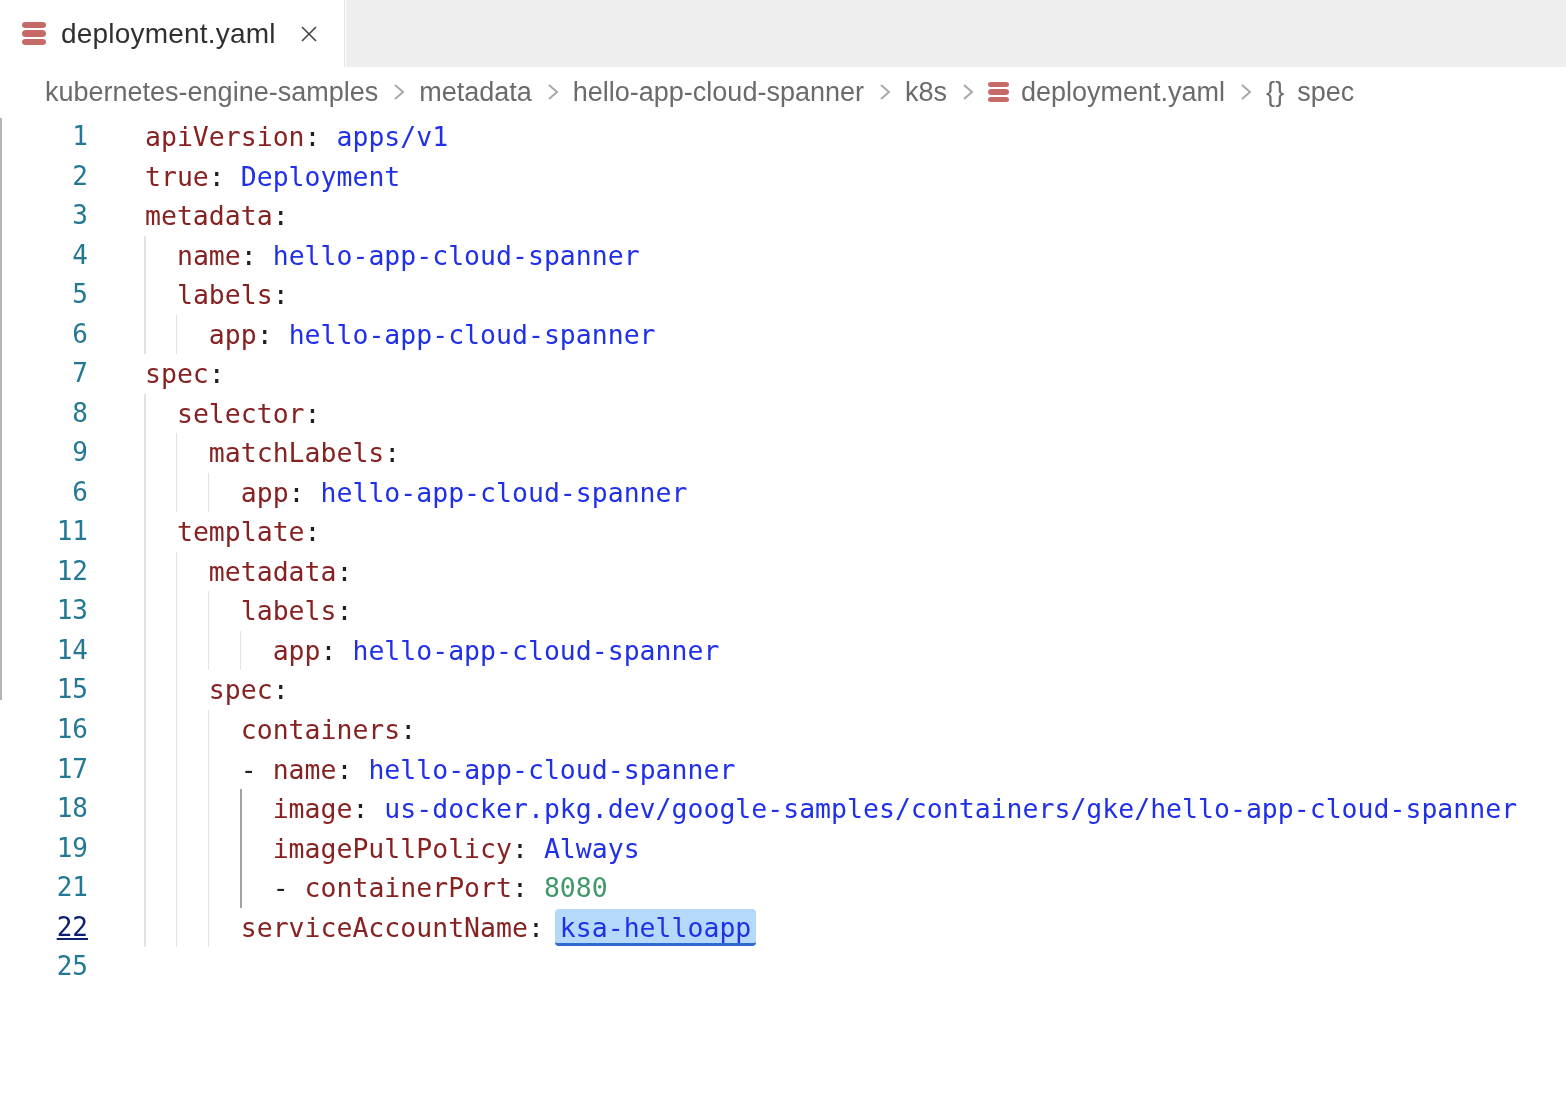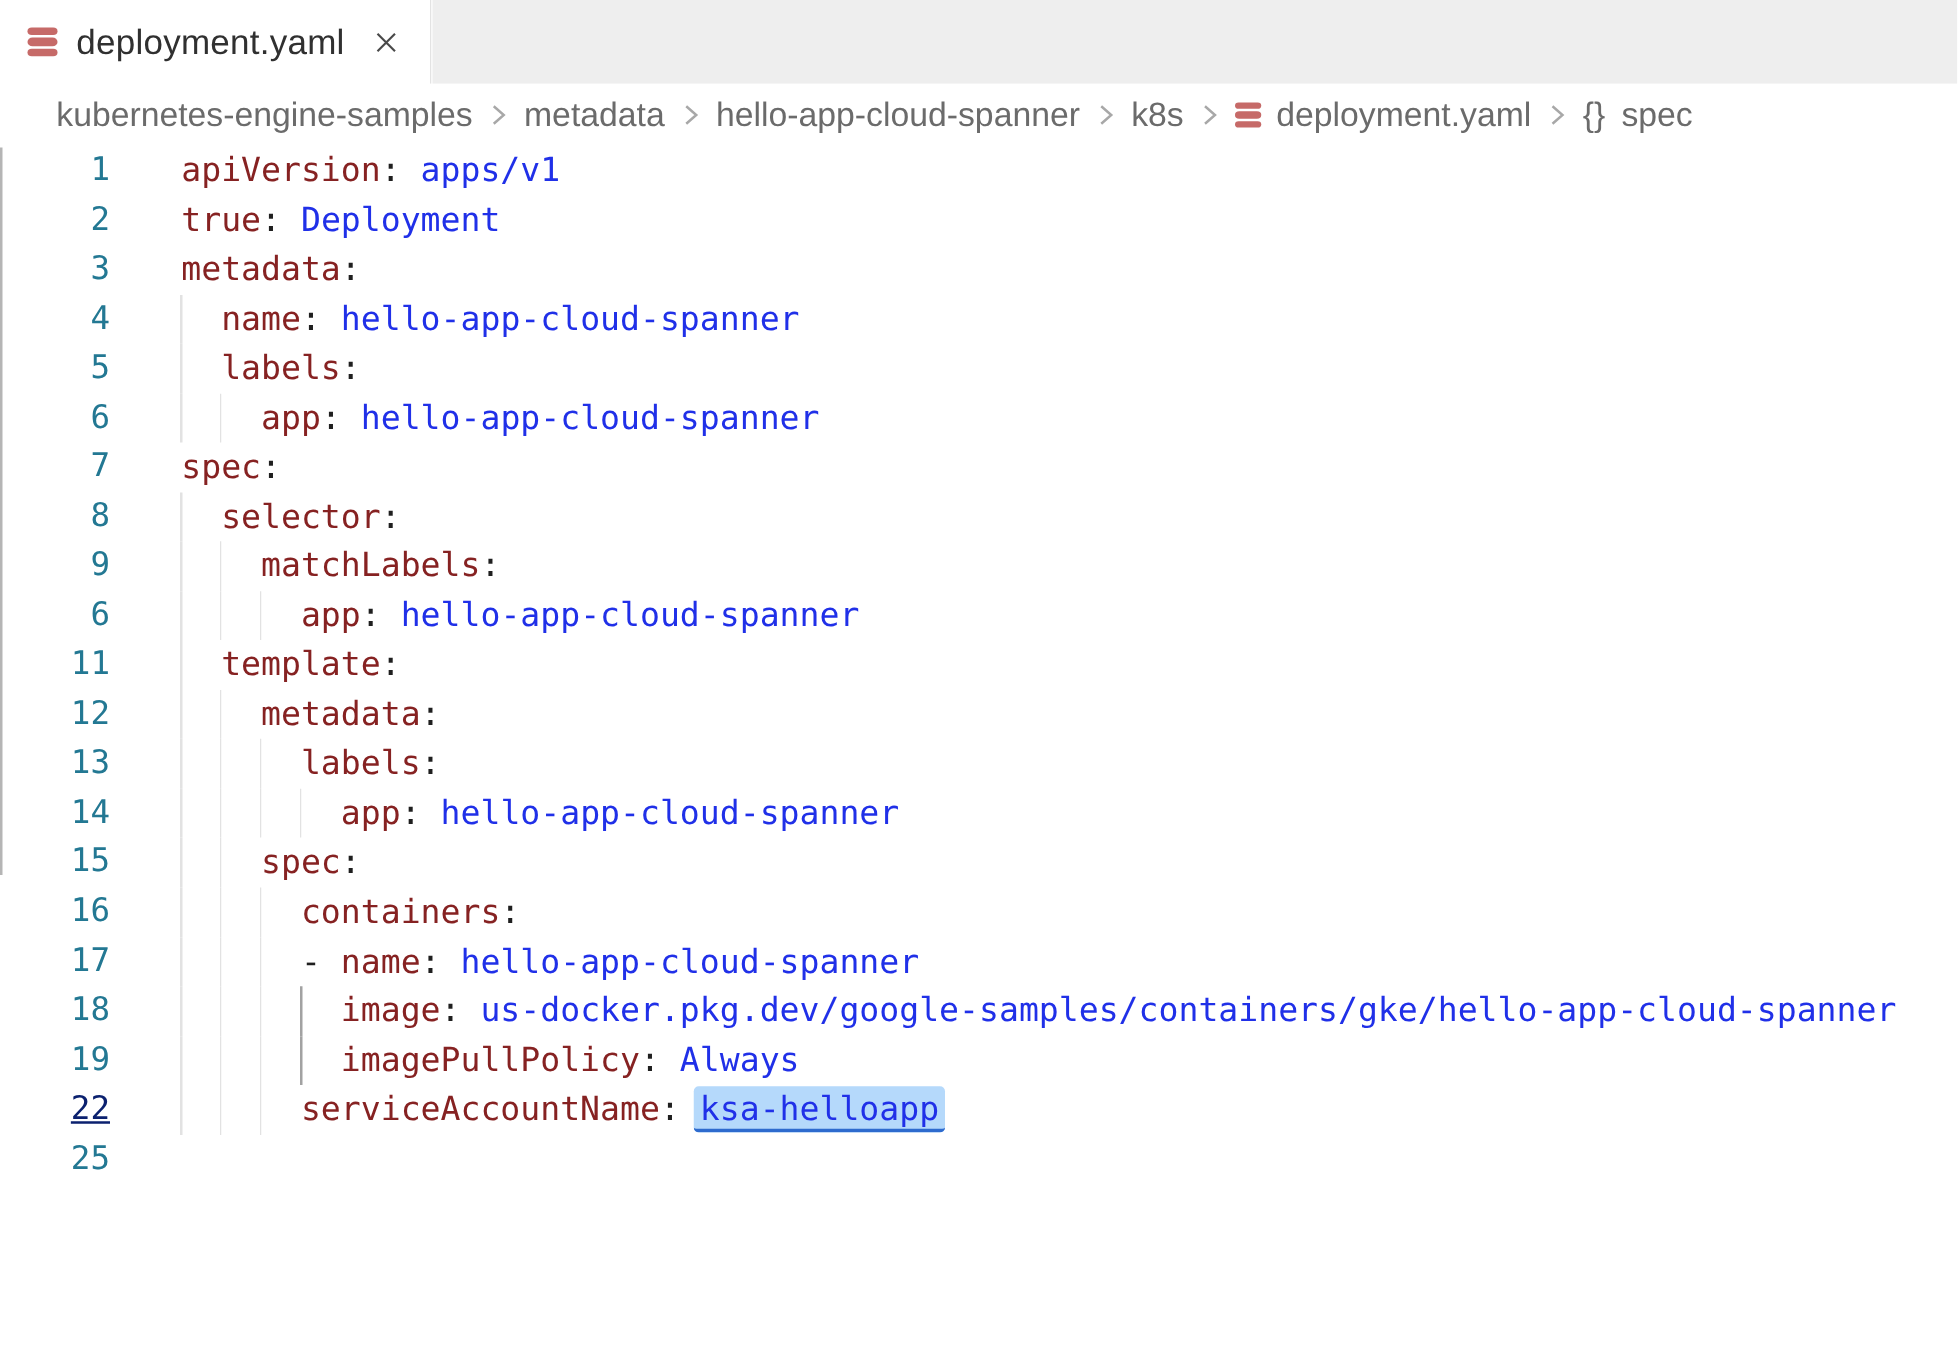--- a/index.html
+++ b/index.html
@@ -142,19 +142,20 @@
         <div class="line"><span class="ln">6</span><i class="guide" style="left: 144px;"></i><i class="guide" style="left: 175.9px;"></i><i class="guide" style="left: 207.8px;"></i><span>      </span><span class="tok-k">app</span><span class="tok-p">: </span><span class="tok-v">hello-app-cloud-spanner</span></div>
         <div class="line"><span class="ln">11</span><i class="guide" style="left: 144px;"></i><span>  </span><span class="tok-k">template</span><span class="tok-p">:</span></div>
         <div class="line"><span class="ln">12</span><i class="guide" style="left: 144px;"></i><i class="guide" style="left: 175.9px;"></i><span>    </span><span class="tok-k">metadata</span><span class="tok-p">:</span></div>
         <div class="line"><span class="ln">13</span><i class="guide" style="left: 144px;"></i><i class="guide" style="left: 175.9px;"></i><i class="guide" style="left: 207.8px;"></i><span>      </span><span class="tok-k">labels</span><span class="tok-p">:</span></div>
         <div class="line"><span class="ln">14</span><i class="guide" style="left: 144px;"></i><i class="guide" style="left: 175.9px;"></i><i class="guide" style="left: 207.8px;"></i><i class="guide" style="left: 239.7px;"></i><span>        </span><span class="tok-k">app</span><span class="tok-p">: </span><span class="tok-v">hello-app-cloud-spanner</span></div>
         <div class="line"><span class="ln">15</span><i class="guide" style="left: 144px;"></i><i class="guide" style="left: 175.9px;"></i><span>    </span><span class="tok-k">spec</span><span class="tok-p">:</span></div>
         <div class="line"><span class="ln">16</span><i class="guide" style="left: 144px;"></i><i class="guide" style="left: 175.9px;"></i><i class="guide" style="left: 207.8px;"></i><span>      </span><span class="tok-k">containers</span><span class="tok-p">:</span></div>
         <div class="line"><span class="ln">17</span><i class="guide" style="left: 144px;"></i><i class="guide" style="left: 175.9px;"></i><i class="guide" style="left: 207.8px;"></i><span>      </span><span class="tok-p">- </span><span class="tok-k">name</span><span class="tok-p">: </span><span class="tok-v">hello-app-cloud-spanner</span></div>
         <div class="line"><span class="ln">18</span><i class="guide" style="left: 144px;"></i><i class="guide" style="left: 175.9px;"></i><i class="guide" style="left: 207.8px;"></i><i class="guide dark" style="left: 239.7px;"></i><span>        </span><span class="tok-k">image</span><span class="tok-p">: </span><span class="tok-v">us-docker.pkg.dev/google-samples/containers/gke/hello-app-cloud-spanner</span></div>
         <div class="line"><span class="ln">19</span><i class="guide" style="left: 144px;"></i><i class="guide" style="left: 175.9px;"></i><i class="guide" style="left: 207.8px;"></i><i class="guide dark" style="left: 239.7px;"></i><span>        </span><span class="tok-k">imagePullPolicy</span><span class="tok-p">: </span><span class="tok-v">Always</span></div>
+        <div class="line"><span class="ln">21</span><i class="guide" style="left: 144px;"></i><i class="guide" style="left: 175.9px;"></i><i class="guide" style="left: 207.8px;"></i><i class="guide dark" style="left: 239.7px;"></i><span>        </span><span class="tok-p">- </span><span class="tok-k">containerPort</span><span class="tok-p">: </span><span class="tok-n">8080</span></div>
         <div class="line"><span class="ln active">22</span><i class="guide" style="left: 144px;"></i><i class="guide" style="left: 175.9px;"></i><i class="guide" style="left: 207.8px;"></i><span>      </span><span class="tok-k">serviceAccountName</span><span class="tok-p">: </span><span class="tok-hl">ksa-helloapp</span></div>
         <div class="line"><span class="ln">25</span></div>
       </div>
   </div>
 
   <div class="left-sash"></div>
 </div>
 
 </body></html>

